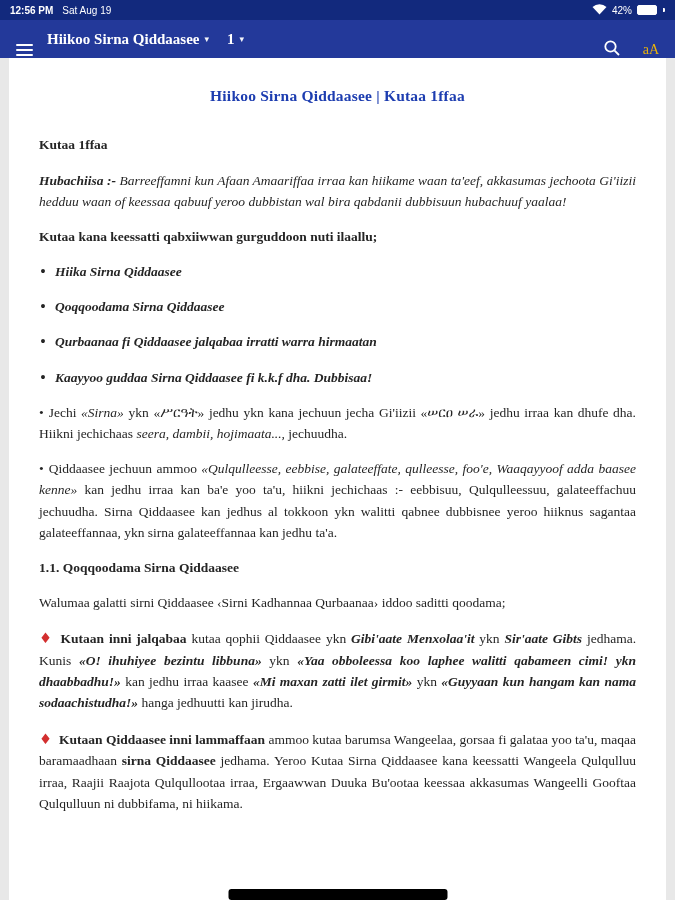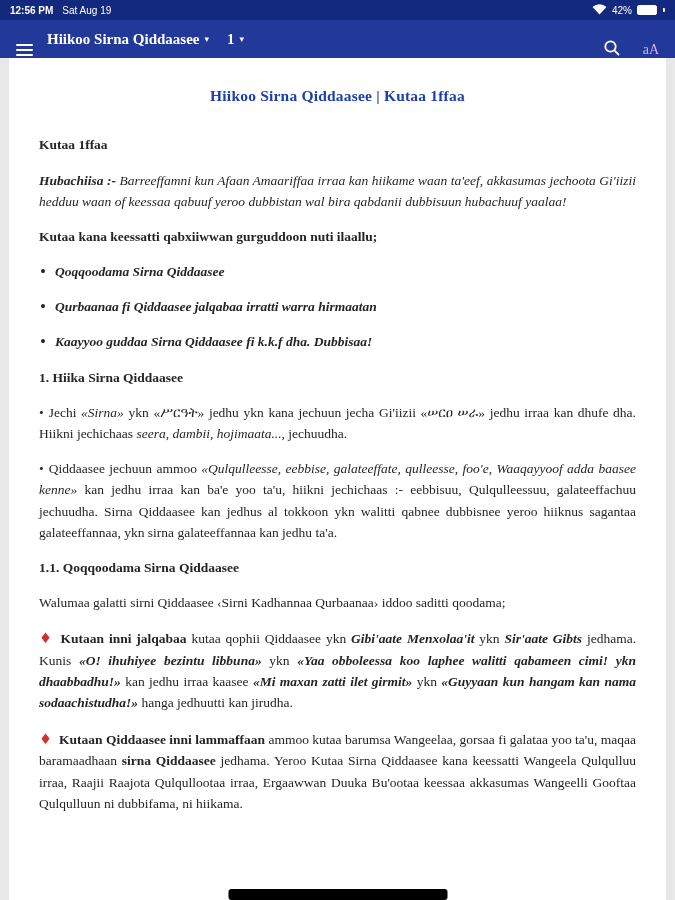--- a/index.html
+++ b/index.html
@@ -23,21 +23,21 @@
     display: inline-block; width: 2px; height: 4px; background: #fff;
     margin-left: 1px; border-radius: 0 1px 1px 0;
   }
 
   
   .nav-bar {
     height: 38px; background: #23399a; color: #fff;
     display: flex; align-items: center; padding: 0 12px;
   }
   .icon-btn {
-    background: none; border: none; color: #c4b5fd; cursor: pointer;
+    background: none; border: none; color: #eab308; cursor: pointer;
     display: flex; padding: 4px; margin-top: 21px;
   }
   .hamburger { display: inline-flex; flex-direction: column; gap: 3px; width: 17px; }
   .hamburger i { display: block; height: 2px; background: #fff; border-radius: 1px; }
   .nav-title-group { flex: 1; display: flex; align-items: center; gap: 18px; margin-left: 10px; }
   .nav-title, .nav-chapter {
     background: none; border: none; color: #fff; cursor: pointer;
     font-family: "Liberation Serif", serif; font-size: 15px;
     display: flex; align-items: center; font-weight: bold;
   }
@@ -135,26 +135,26 @@
 
       <h1 class="doc-title">Hiikoo Sirna Qiddaasee | Kutaa 1ffaa</h1>
 
       <p class="b">Kutaa 1ffaa</p>
 
       <p class="i"><span class="bi">Hubachiisa :-</span><span> Barreeffamni kun Afaan Amaariffaa irraa kan hiikame waan ta'eef, akkasumas jechoota Gi'iizii hedduu waan of keessaa qabuuf yeroo dubbistan wal bira qabdanii dubbisuun hubachuuf yaalaa!</span></p>
 
       <p class="b">Kutaa kana keessatti qabxiiwwan gurguddoon nuti ilaallu;</p>
 
       <div>
+        <p class="bullet-item"><span class="bullet-glyph">•</span><span class="bullet-text">Hiika Sirna Qiddaasee</span></p>
         <p class="bullet-item"><span class="bullet-glyph">•</span><span class="bullet-text">Qoqqoodama Sirna Qiddaasee</span></p>
         <p class="bullet-item"><span class="bullet-glyph">•</span><span class="bullet-text">Qurbaanaa fi Qiddaasee jalqabaa irratti warra hirmaatan</span></p>
         <p class="bullet-item"><span class="bullet-glyph">•</span><span class="bullet-text">Kaayyoo guddaa Sirna Qiddaasee fi k.k.f dha. Dubbisaa!</span></p>
       </div>
 
-      <p class="heading">1. Hiika Sirna Qiddaasee</p>
 
       <p><span class="inline-bullet">•</span><span>Jechi </span><span class="i">«Sirna»</span><span> ykn </span><span>«ሥርዓት»</span><span> jedhu ykn kana jechuun jecha Gi'iizii </span><span>«ሠርዐ ሠራ»</span><span> jedhu irraa kan dhufe dha. Hiikni jechichaas </span><span class="i">seera, dambii, hojimaata...,</span><span> jechuudha.</span></p>
 
       <p><span class="inline-bullet">•</span><span>Qiddaasee jechuun ammoo </span><span class="i">«Qulqulleesse, eebbise, galateeffate, qulleesse, foo'e, Waaqayyoof adda baasee kenne»</span><span> kan jedhu irraa kan ba'e yoo ta'u, hiikni jechichaas :- eebbisuu, Qulqulleessuu, galateeffachuu jechuudha. Sirna Qiddaasee kan jedhus al tokkoon ykn walitti qabnee dubbisnee yeroo hiiknus sagantaa galateeffannaa, ykn sirna galateeffannaa kan jedhu ta'a.</span></p>
 
 
       <p class="heading">1.1. Qoqqoodama Sirna Qiddaasee</p>
 
       <p>Walumaa galatti sirni Qiddaasee ‹Sirni Kadhannaa Qurbaanaa› iddoo saditti qoodama;</p>
 

